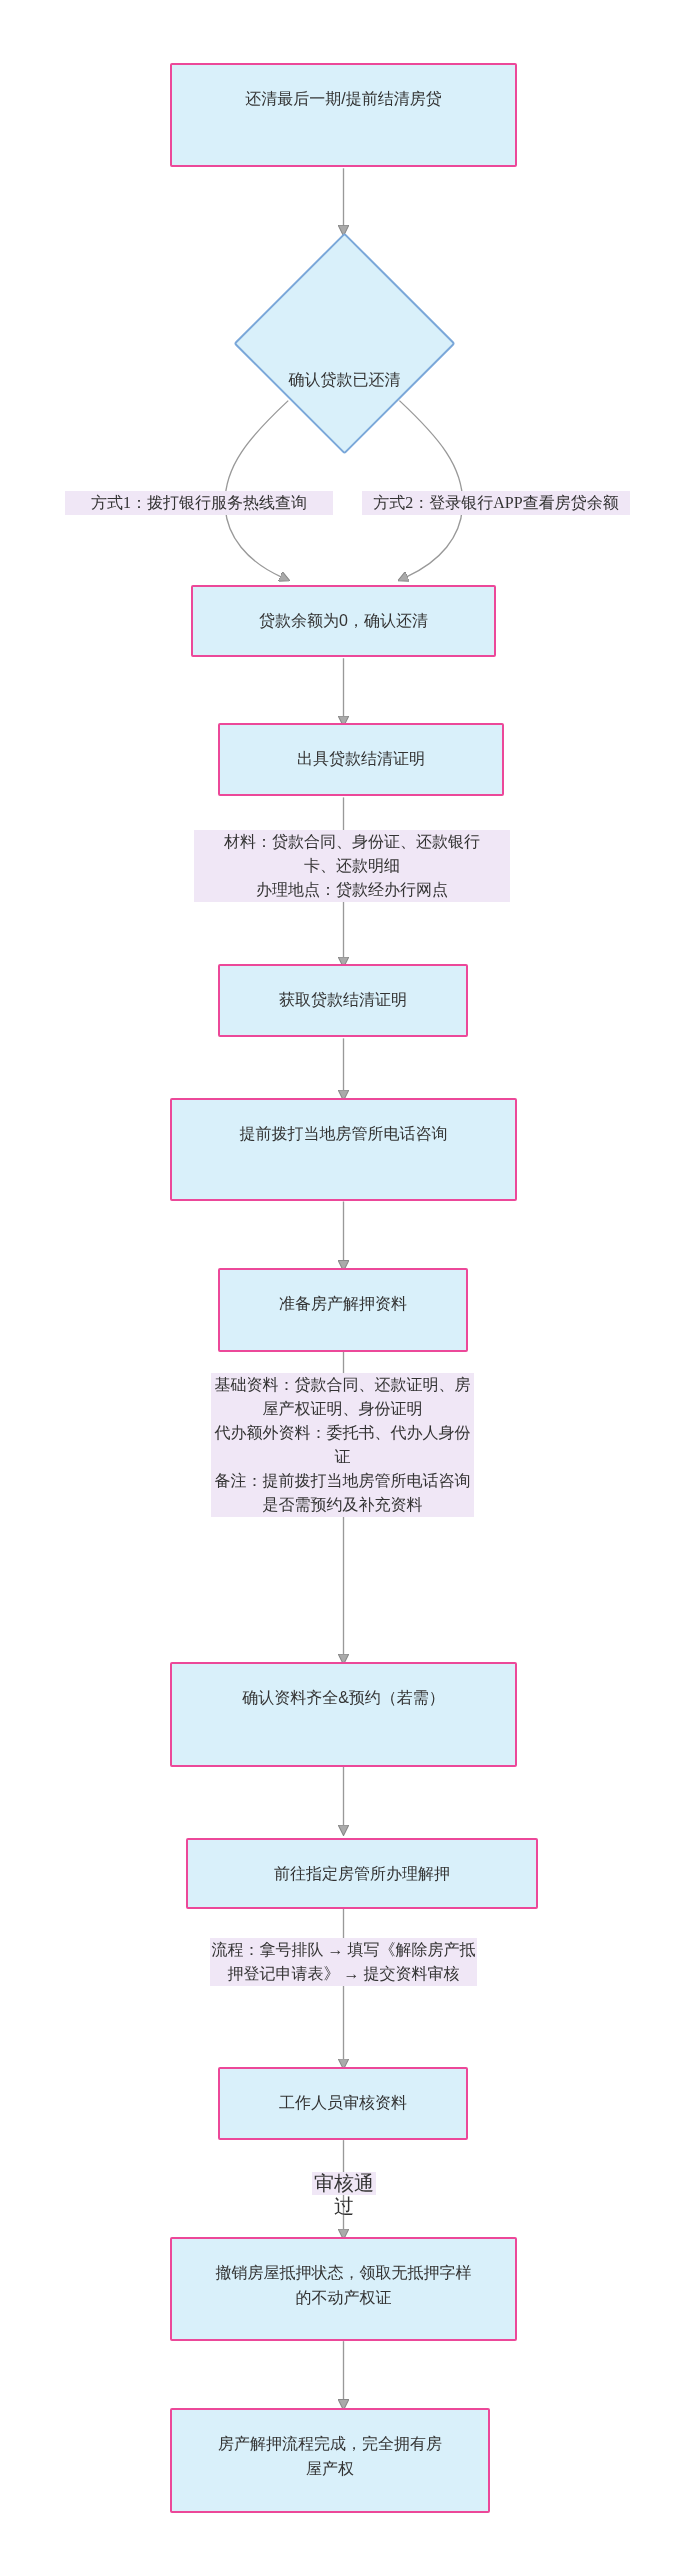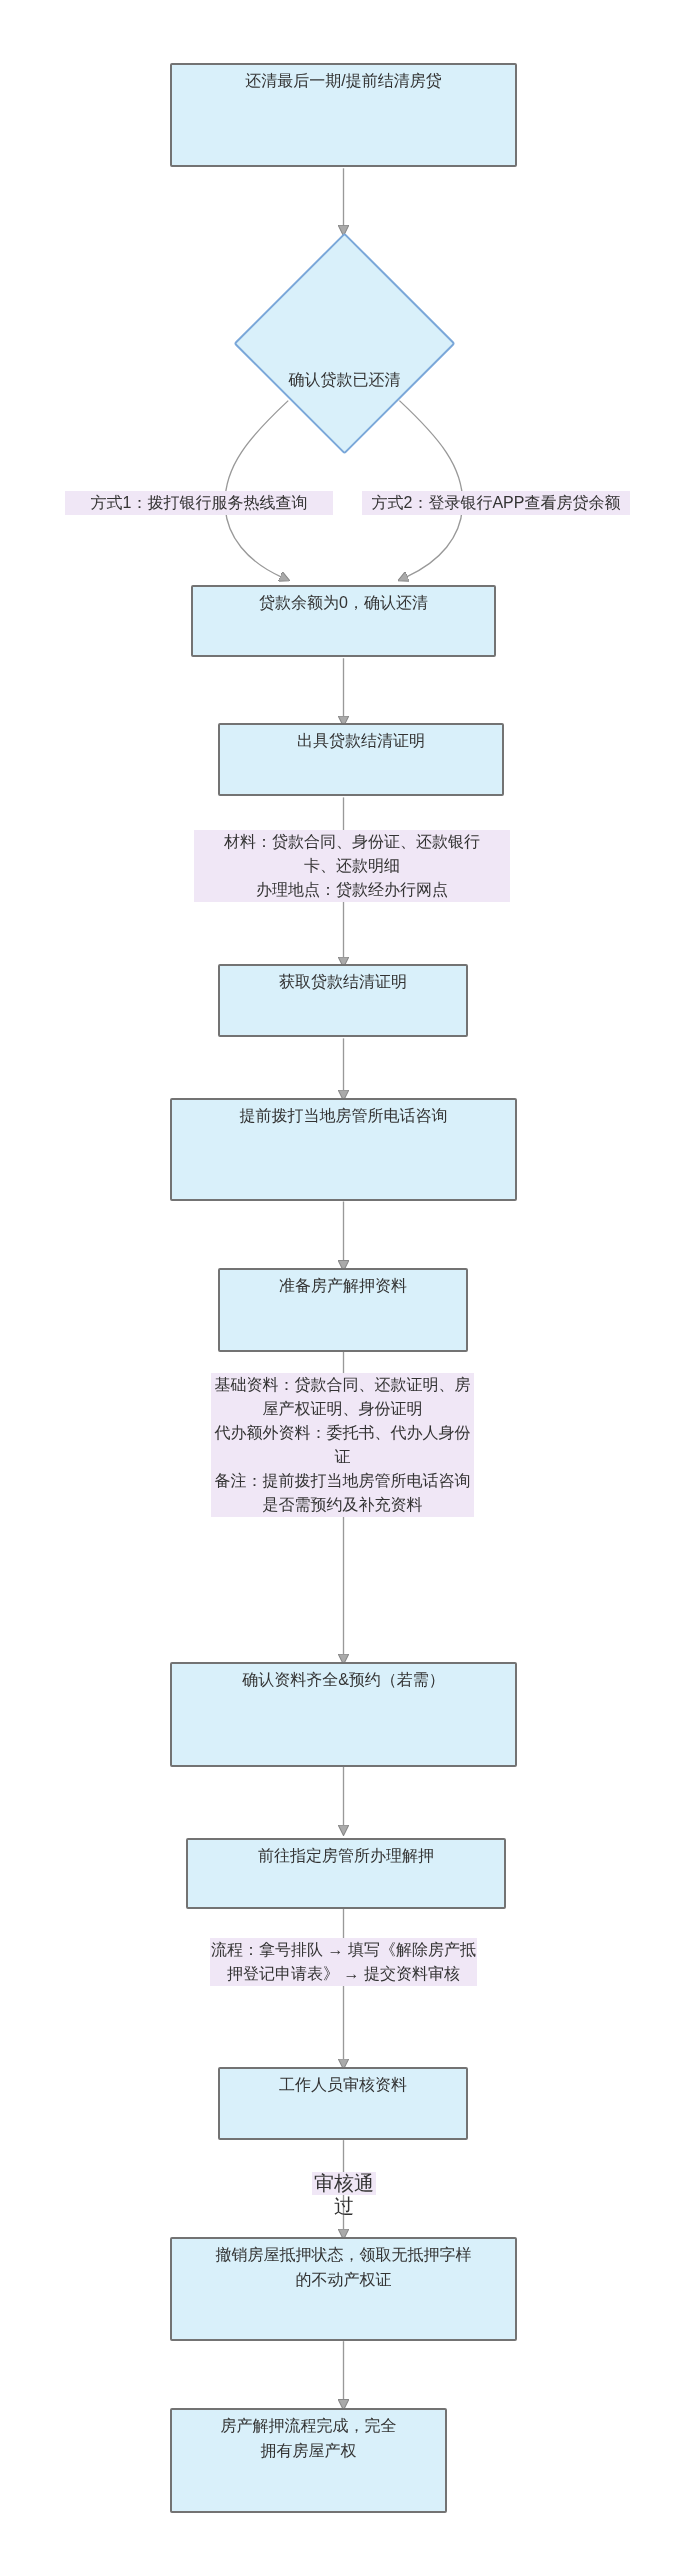--- a/index.html
+++ b/index.html
@@ -9,26 +9,26 @@
     background:#ffffff;
     font-family:"Liberation Sans","DejaVu Sans",sans-serif;
     color:#333333;
     overflow:hidden;
   }
   #edges{position:absolute;left:0;top:0;z-index:1;}
   .node{
     position:absolute;
     box-sizing:border-box;
     background:#d9f0fa;
-    border:2px solid #737373;
+    border:2px solid #ec4899;
     border-radius:2px;
     font-size:16px;
     line-height:25px;
     text-align:center;
-    padding-top:3px;
+    padding-top:21px;
     z-index:2;
   }
   .node.wide{padding-left:43px;padding-right:43px;}
   .diamond-shape{
     position:absolute;
     box-sizing:border-box;
     background:#d9f0fa;
     border:2px solid #7aa7d9;
     border-radius:2.7px;
     transform:rotate(45deg);
@@ -43,20 +43,21 @@
     margin-top:37px;
   }
   .edge-label{
     position:absolute;
     box-sizing:border-box;
     background:#f0e7f6;
     font-size:16px;
     line-height:24px;
     text-align:center;
     z-index:3;
+    font-family:Liberation Serif, serif;
   }
   .edge-label.small{font-size:20px;line-height:23px;}
 </style>
 </head>
 <body>
 
 <div id="canvas">
 
   <svg id="edges" width="687" height="2576" viewBox="0 0 1032 3868">
     <defs>
@@ -108,29 +109,29 @@
       <div>基础资料：贷款合同、还款证明、房</div>
       <div>屋产权证明、身份证明</div>
       <div>代办额外资料：委托书、代办人身份</div>
       <div>证</div>
       <div>备注：提前拨打当地房管所电话咨询</div>
       <div>是否需预约及补充资料</div>
     </div>
 
   <div class="node wide" style="left:170px;top:1662px;width:347px;height:105px">确认资料齐全&amp;预约（若需）</div>
 
-  <div class="node" style="left:186px;top:1838px;width:320px;height:71px">前往指定房管所办理解押</div>
+  <div class="node" style="left:186px;top:1838px;width:352px;height:71px">前往指定房管所办理解押</div>
 
   <div class="edge-label" style="left:210px;top:1938px;width:267px">
       <div>流程：拿号排队 → 填写《解除房产抵</div>
       <div>押登记申请表》 → 提交资料审核</div>
     </div>
 
   <div class="node" style="left:218px;top:2067px;width:250px;height:73px">工作人员审核资料</div>
 
   <div class="edge-label small" style="left:312px;top:2172px;width:64px;height:23px">审核通过</div>
 
   <div class="node wide" style="left:170px;top:2237px;width:347px;height:104px">撤销房屋抵押状态，领取无抵押字样的不动产权证</div>
 
-  <div class="node wide" style="left:170px;top:2408px;width:277px;height:105px">房产解押流程完成，完全拥有房屋产权</div>
+  <div class="node wide" style="left:170px;top:2408px;width:320px;height:105px">房产解押流程完成，完全拥有房屋产权</div>
 
 </div>
 
 
 </body></html>

